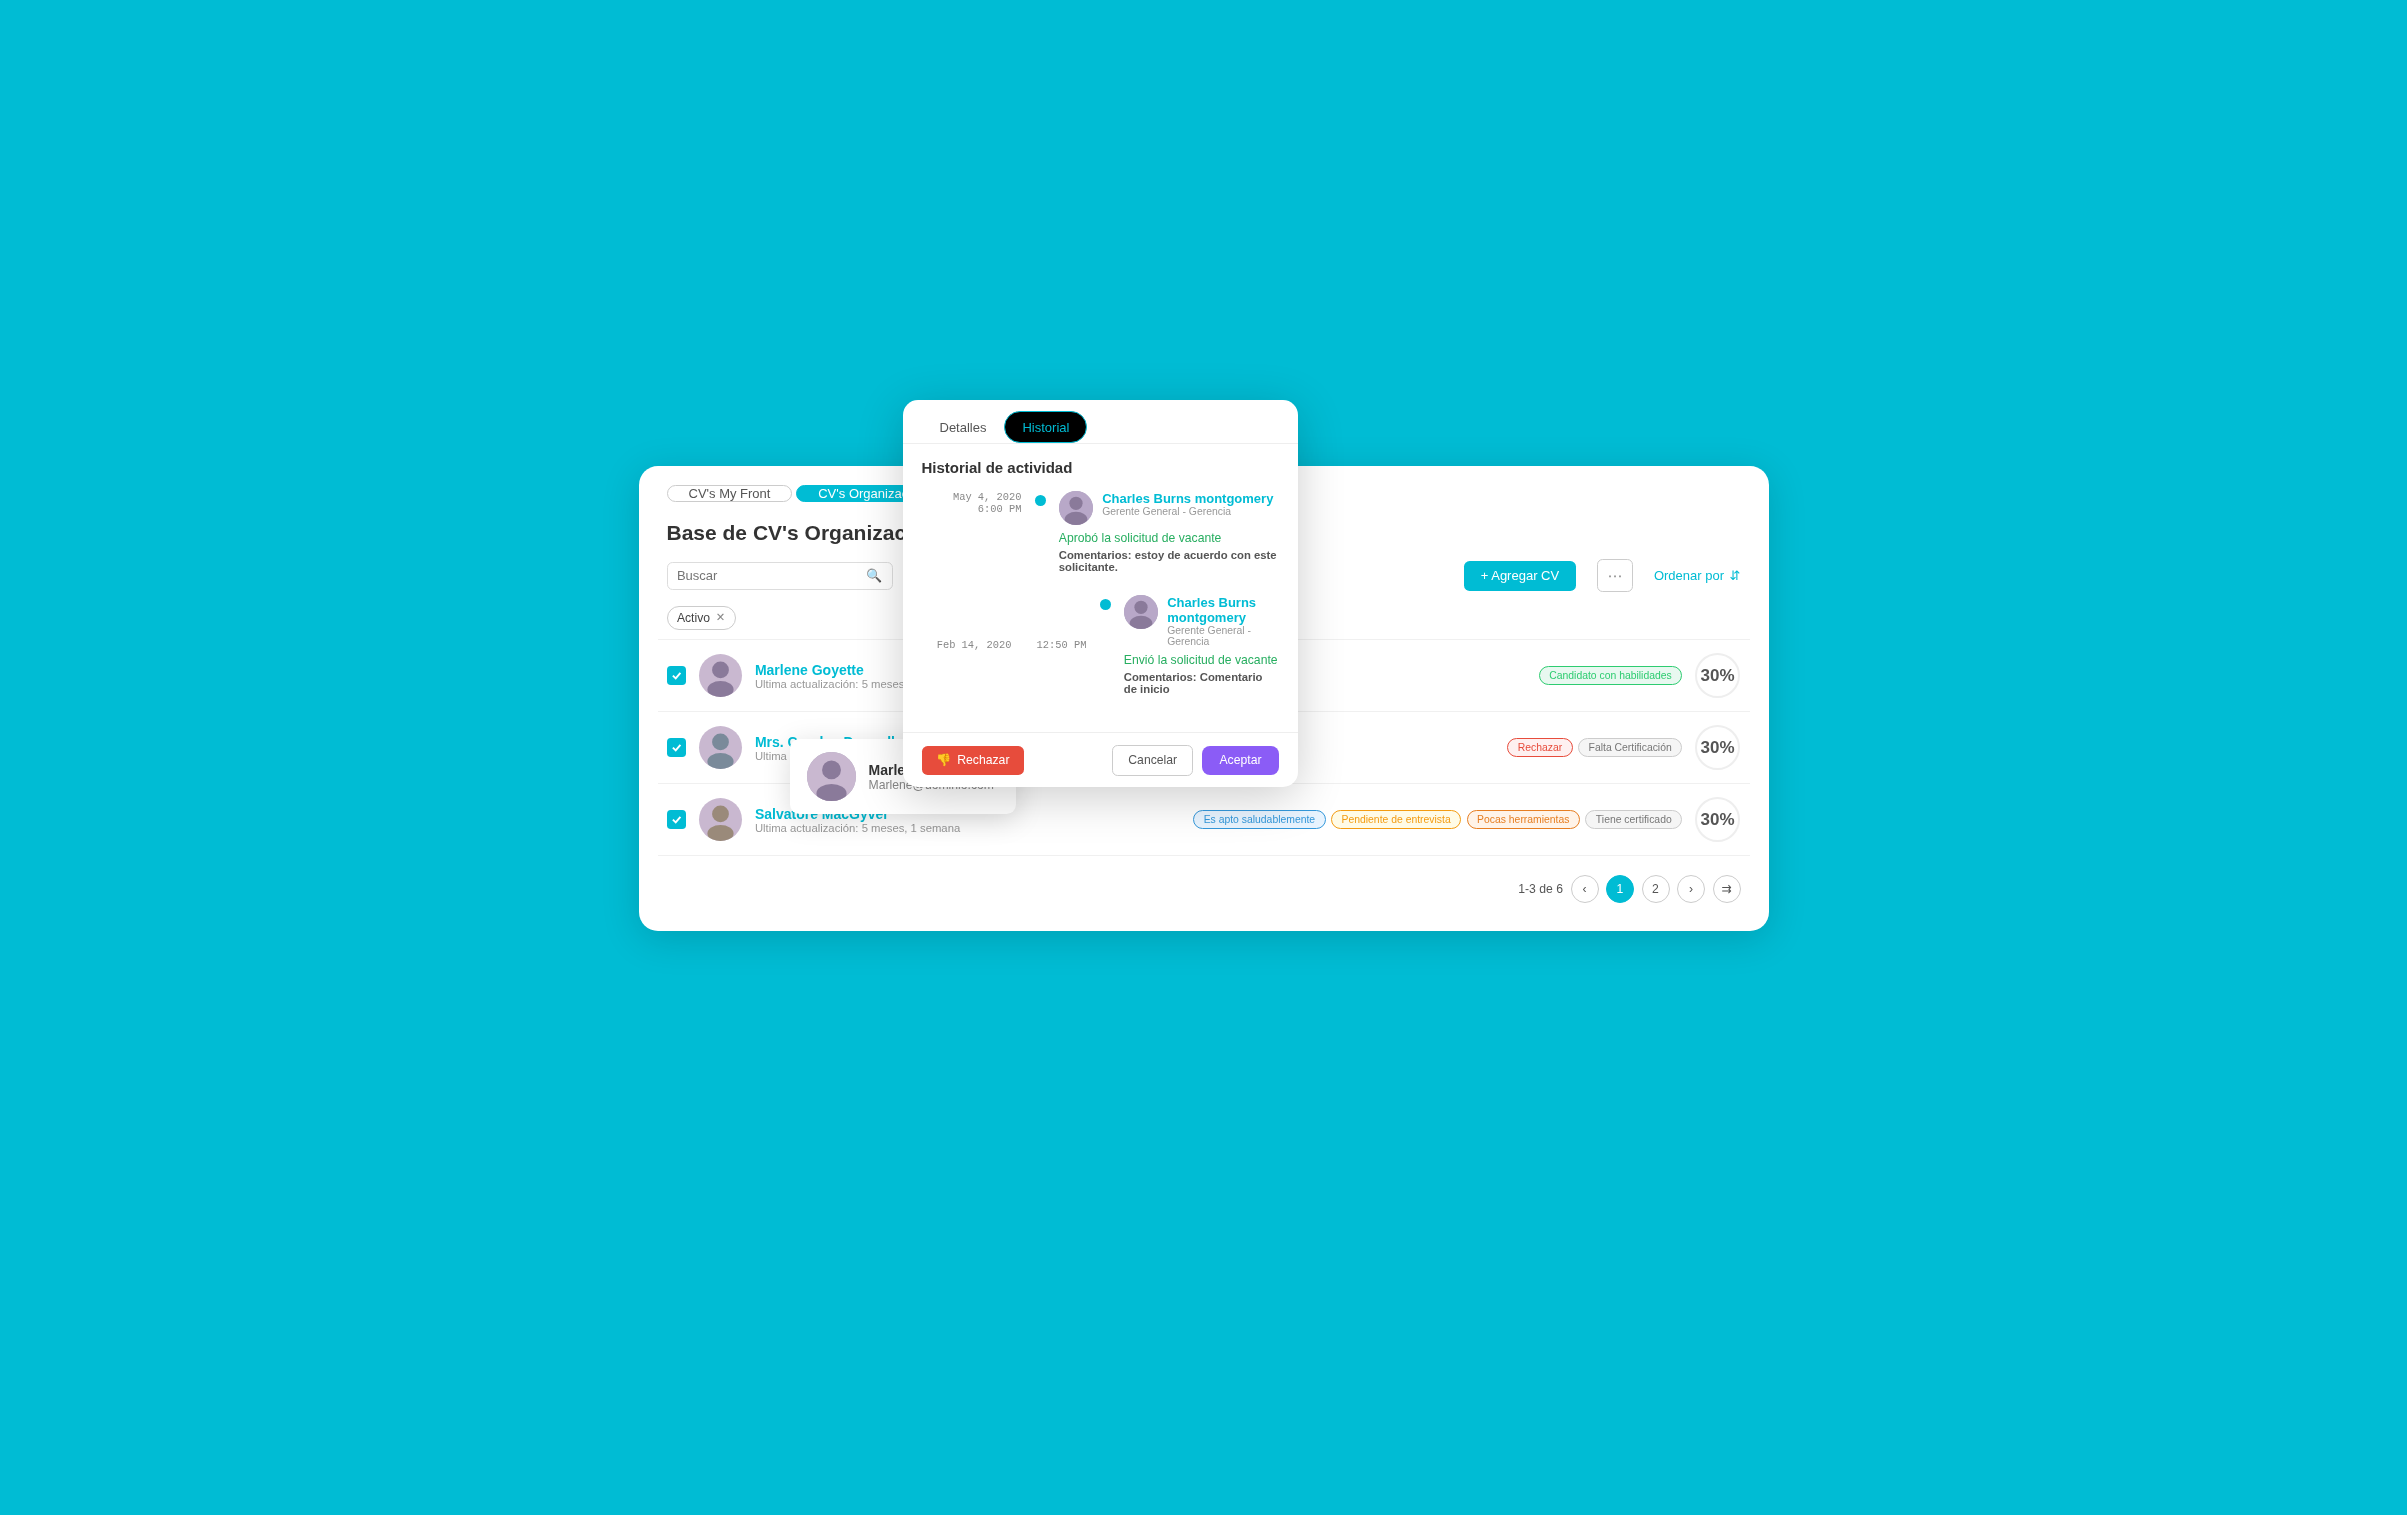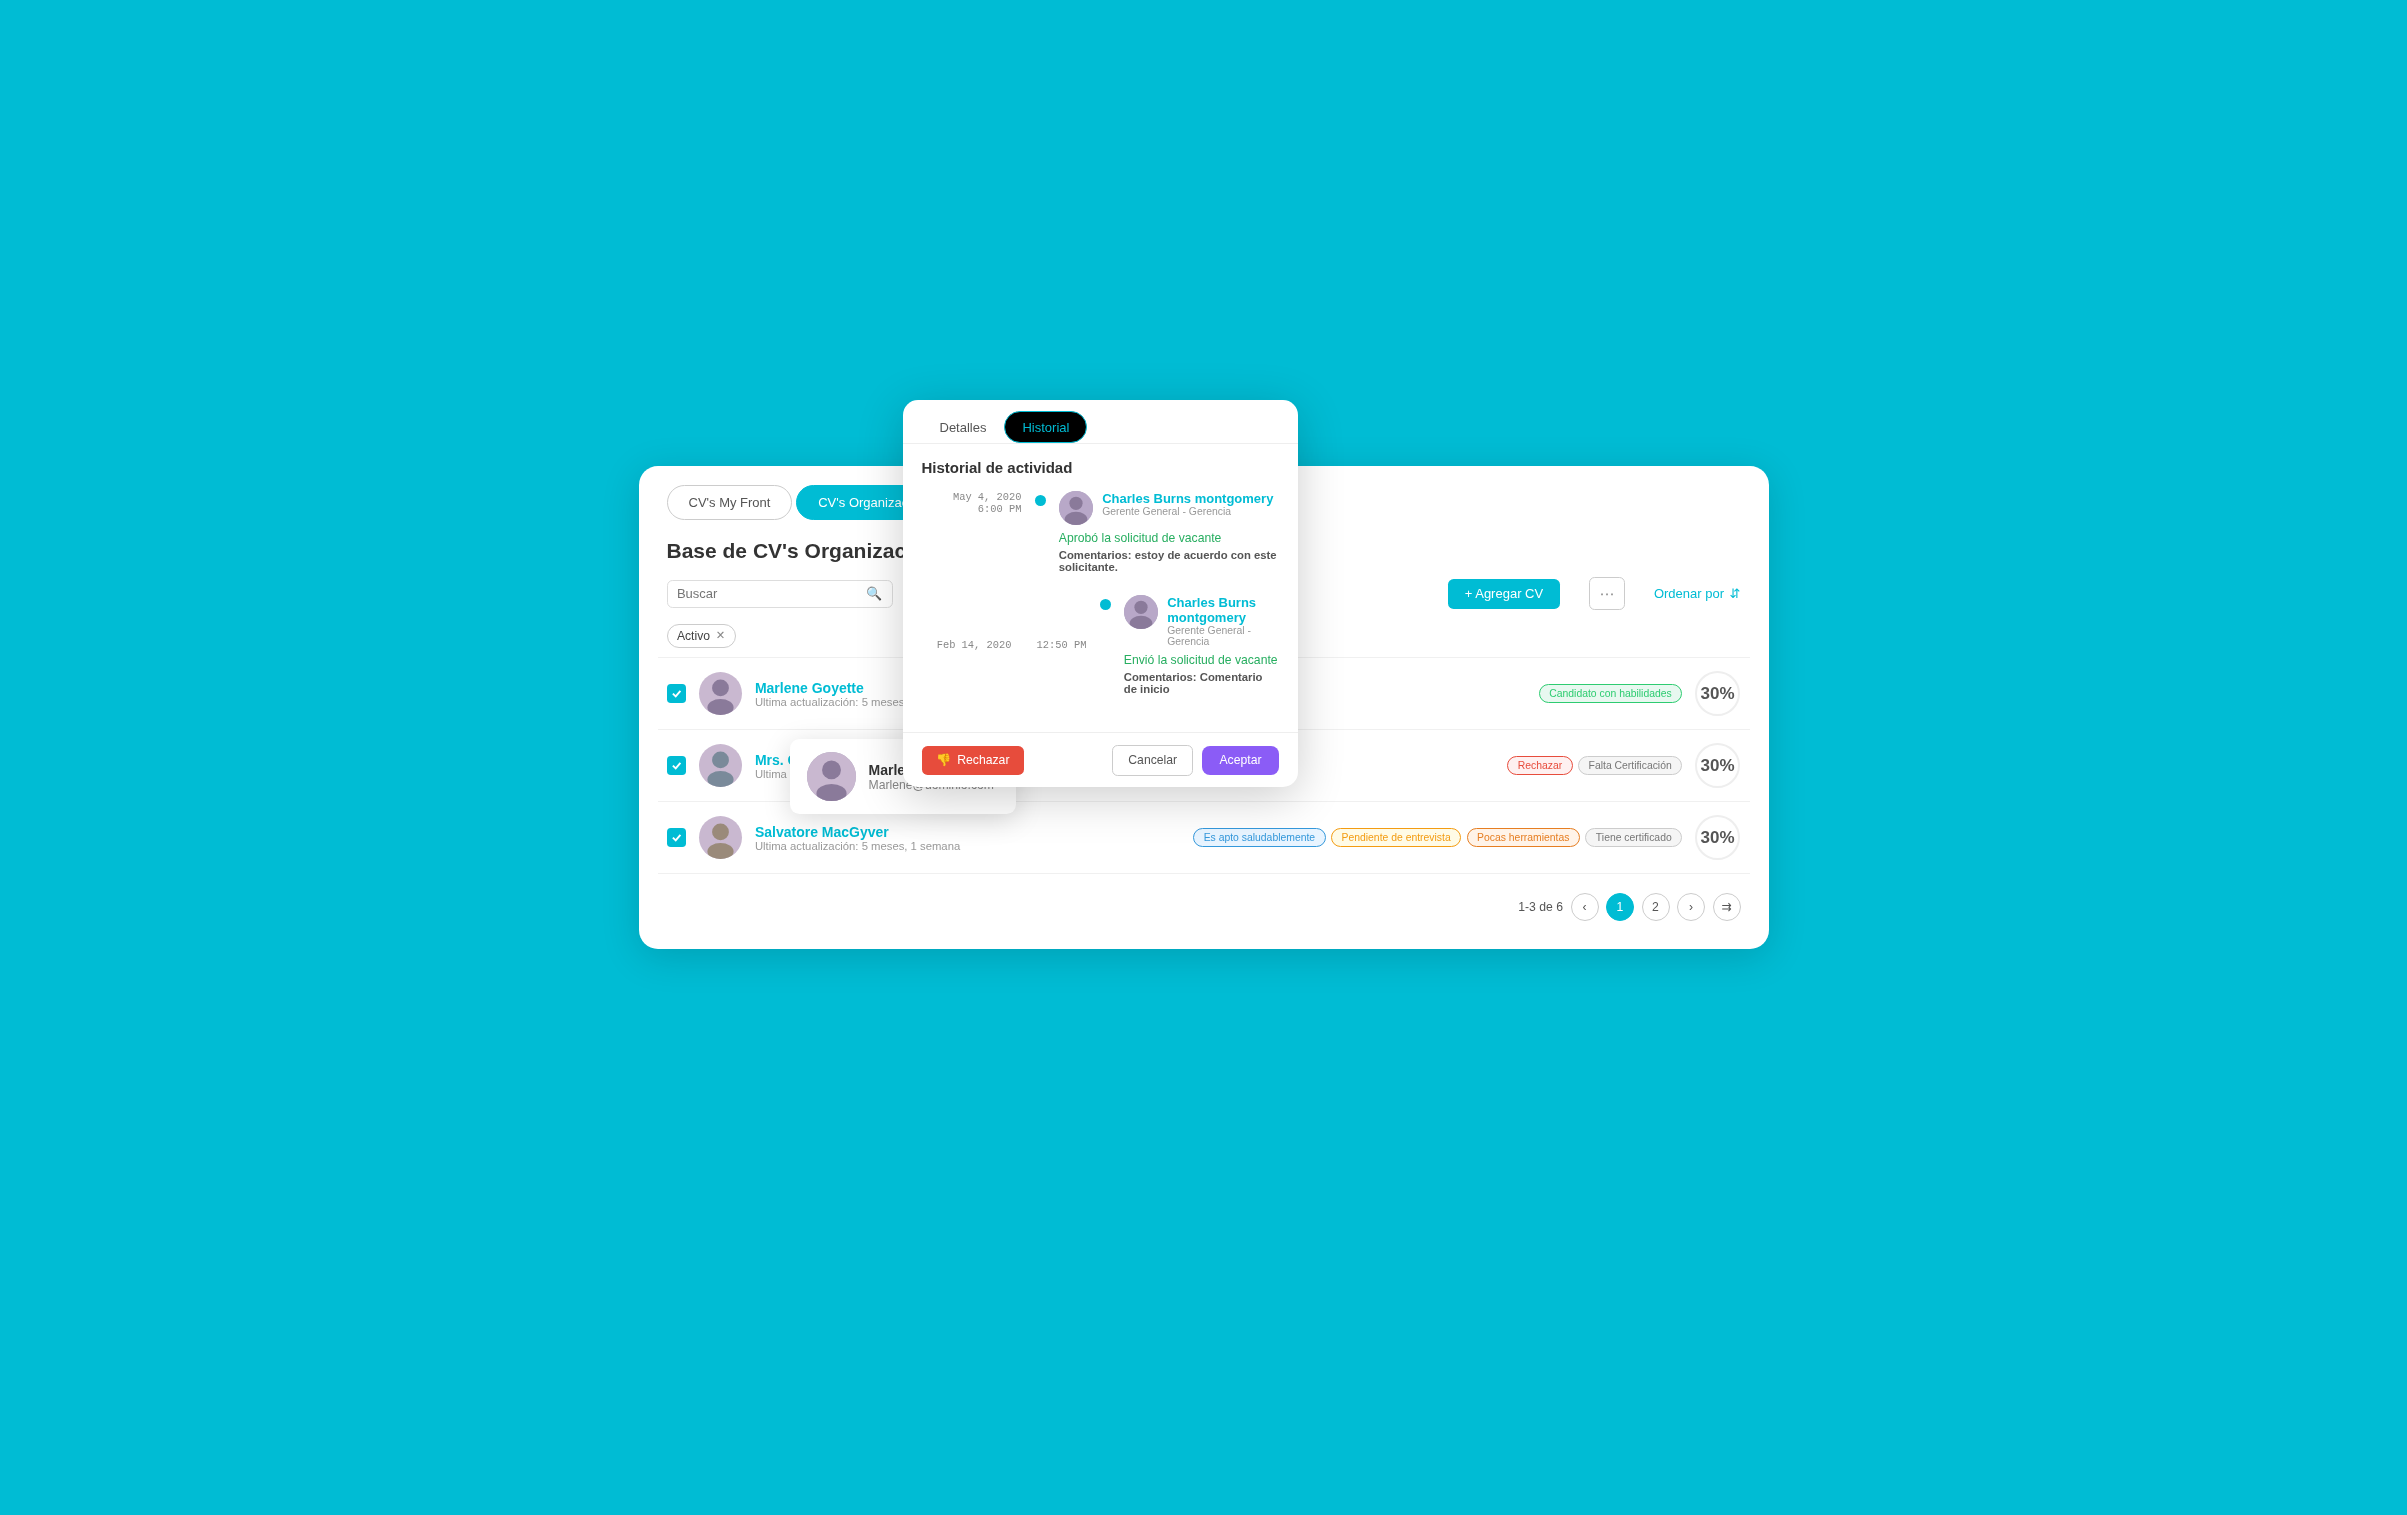--- a/index.html
+++ b/index.html
@@ -30,21 +30,21 @@
       margin-top: 38px;
     }
 
     
     .tabs {
       display: flex;
       padding: 19px 28px 0 28px;
       gap: 3.8px;
     }
     .tab {
-      padding: 9px 21px;
+      padding: 0 21px;
       border-radius: 19px;
       border: 1.4px solid #ccc;
       background: #fff;
       cursor: pointer;
       font-size: 13px;
       color: #555;
       font-weight: 500;
     }
     .tab.active {
       background: #00bcd4;
@@ -98,21 +98,21 @@
       border-radius: 5.6px;
       font-size: 13px;
       cursor: pointer;
     }
 
     
     .right-actions {
       margin-left: auto;
       display: flex;
       align-items: center;
-      gap: 29px;
+      gap: 21px;
     }
     .add-cv-btn {
       display: flex;
       align-items: center;
       gap: 5.6px;
       padding: 7.5px 17px;
       background: #00bcd4;
       color: #fff;
       border: none;
       border-radius: 5.6px;

